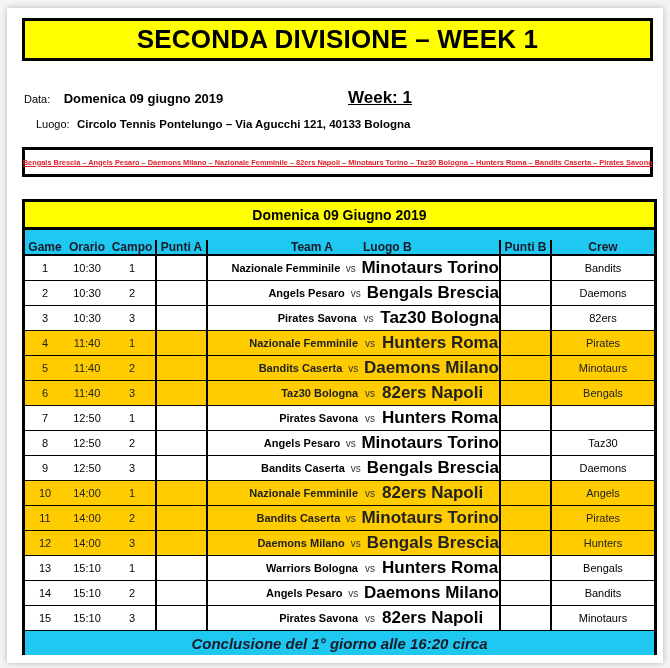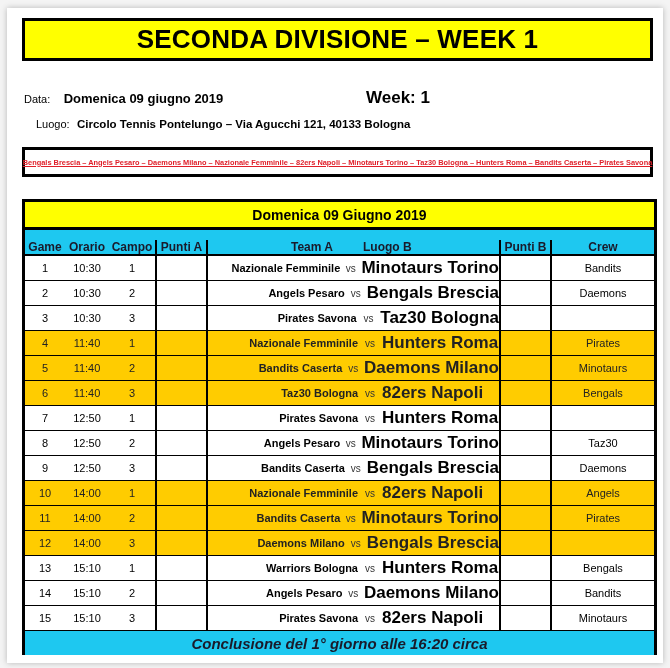--- a/index.html
+++ b/index.html
@@ -15,21 +15,21 @@
       position:absolute; left:22px; top:18px; width:625px; height:37px;
       background:#ffff00; border:3px solid #000;
       display:flex; align-items:center; justify-content:center;
       font-weight:bold; font-size:26px; letter-spacing:0.2px;
     }
     .info-row { position:absolute; left:24px; font-size:12px; white-space:nowrap; }
     .info-row .lbl { font-size:11px; margin-right:10px; }
     .info-row .val { font-weight:bold; font-size:13px; }
     .info-luogo .lbl { margin-right:4px; }
     .info-luogo .val { font-size:11.5px; }
-    .week { position:absolute; left:366px; top:88px; font-weight:bold; font-size:17px; }
+    .week { position:absolute; left:348px; top:88px; font-weight:bold; font-size:17px;text-decoration:underline; }
     .teams-box {
       position:absolute; left:22px; top:147px; width:625px; height:24px;
       border:3px solid #000; display:flex; align-items:center; justify-content:center;
     }
     .teams-box span {
       color:#e0202a; text-decoration:underline; font-weight:bold; font-size:7.4px; white-space:nowrap;
     }
     .sched {
       position:absolute; left:22px; top:199px; width:629px;
       border:3px solid #000; border-bottom:none; background:#000;
@@ -131,20 +131,21 @@
     <div class="c c-game">3</div>
     <div class="c c-time">10:30</div>
     <div class="c c-campo">3</div>
     <div class="c c-pa"></div>
     <div class="c c-match">
       <span class="match-a">Pirates Savona</span>
       <span class="match-vs">vs</span>
       <span class="match-b">Taz30 Bologna</span>
     </div>
     <div class="c c-pb"></div>
+    <div class="c c-crew">82ers</div>
   </div>
 
   <div class="row hl">
     <div class="c c-game">4</div>
     <div class="c c-time">11:40</div>
     <div class="c c-campo">1</div>
     <div class="c c-pa"></div>
     <div class="c c-match">
       <span class="match-a">Nazionale Femminile</span>
       <span class="match-vs">vs</span>
@@ -255,20 +256,21 @@
     <div class="c c-game">12</div>
     <div class="c c-time">14:00</div>
     <div class="c c-campo">3</div>
     <div class="c c-pa"></div>
     <div class="c c-match">
       <span class="match-a">Daemons Milano</span>
       <span class="match-vs">vs</span>
       <span class="match-b">Bengals Brescia</span>
     </div>
     <div class="c c-pb"></div>
+    <div class="c c-crew">Hunters</div>
   </div>
 
   <div class="row">
     <div class="c c-game">13</div>
     <div class="c c-time">15:10</div>
     <div class="c c-campo">1</div>
     <div class="c c-pa"></div>
     <div class="c c-match">
       <span class="match-a">Warriors Bologna</span>
       <span class="match-vs">vs</span>

